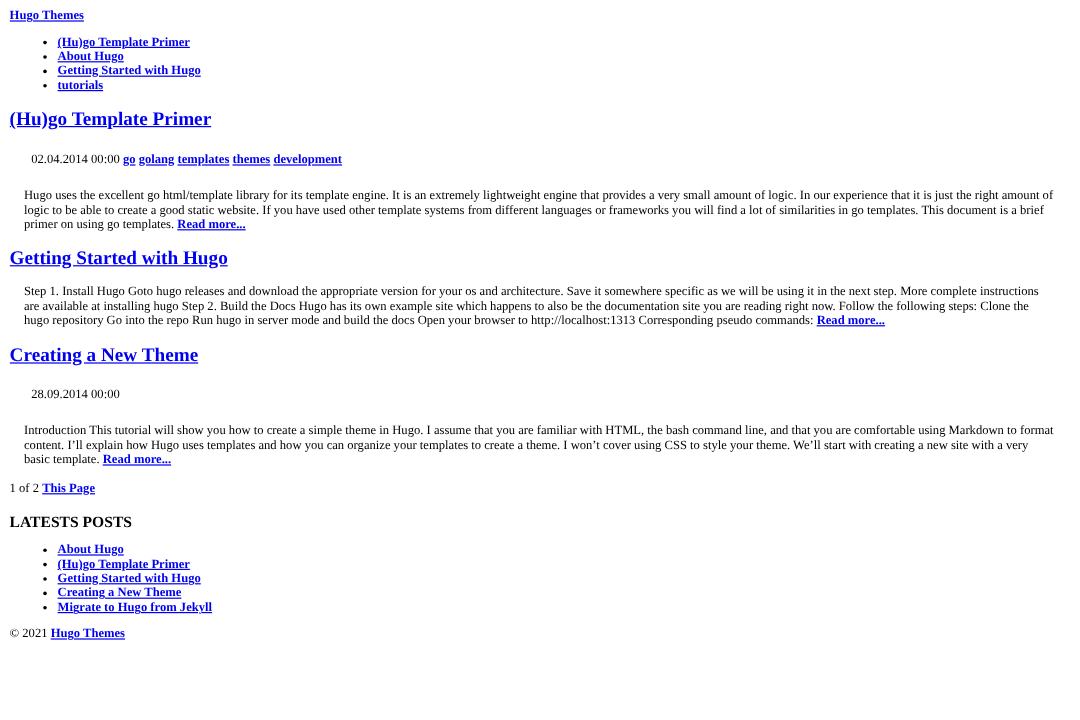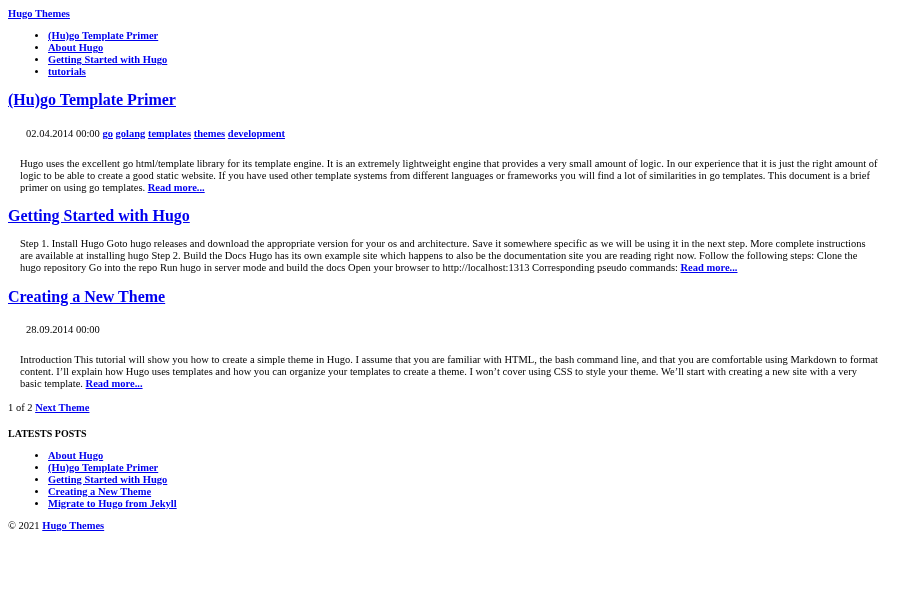--- a/index.html
+++ b/index.html
@@ -13,21 +13,21 @@
   }
   a { color: #0000EE; text-decoration: underline; cursor: pointer; font-weight: bold; }
   .brand { margin: 0; }
   ul { margin: 10px 0; padding-left: 40px; }
   li { margin: 0; padding: 0; }
   h2 { font-size: 16px; margin: 13px 0; font-weight: bold; }
   h2 a { font-weight: bold; }
   .meta { margin: 18px; }
   .summary { margin: 12px; }
   .pagination { margin: 0; }
-  h4.latest-heading { font-size: 10px; margin: 14px 0 10px 0; font-weight: bold; }
+  h4.latest-heading { font-size: 13px; margin: 14px 0 10px 0; font-weight: bold; }
   .footer { margin: 10px 0 0 0; }
 </style>
 </head>
 <body>
 
 <div>
 
   <p class="brand">
     <a href="#">Hugo Themes</a>
   </p>
@@ -69,21 +69,21 @@
       <span>28.09.2014 00:00</span>
     </div>
     <div class="summary">
       <span>Introduction This tutorial will show you how to create a simple theme in Hugo. I assume that you are familiar with HTML, the bash command line, and that you are comfortable using Markdown to format content. I’ll explain how Hugo uses templates and how you can organize your templates to create a theme. I won’t cover using CSS to style your theme. We’ll start with creating a new site with a very basic template.</span>
       <a href="#">Read more...</a>
     </div>
   </article>
 
   <div class="pagination">
     <span>1 of 2</span>
-    <a href="#">Next Theme</a>
+    <a href="#">This Page</a>
   </div>
 
   <h4 class="latest-heading">LATESTS POSTS</h4>
 
   <ul>
     <li><a href="#">About Hugo</a></li>
     <li><a href="#">(Hu)go Template Primer</a></li>
     <li><a href="#">Getting Started with Hugo</a></li>
     <li><a href="#">Creating a New Theme</a></li>
     <li><a href="#">Migrate to Hugo from Jekyll</a></li>

